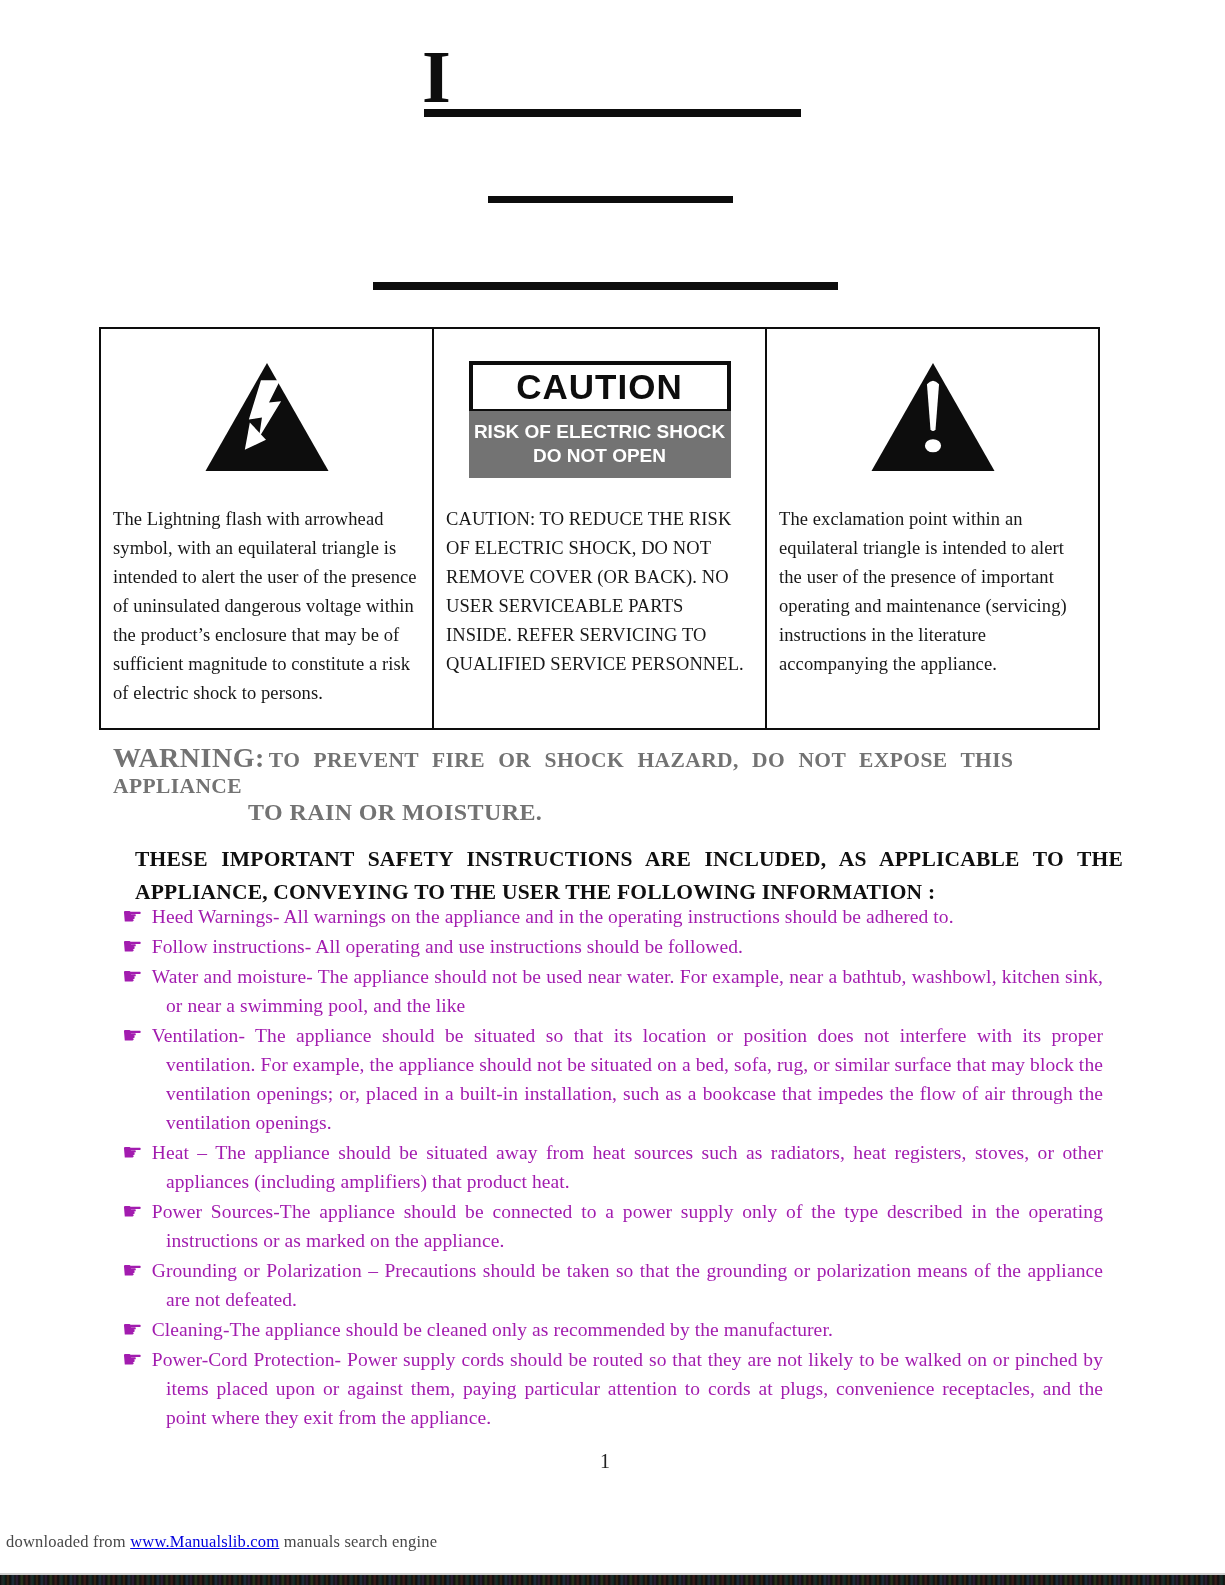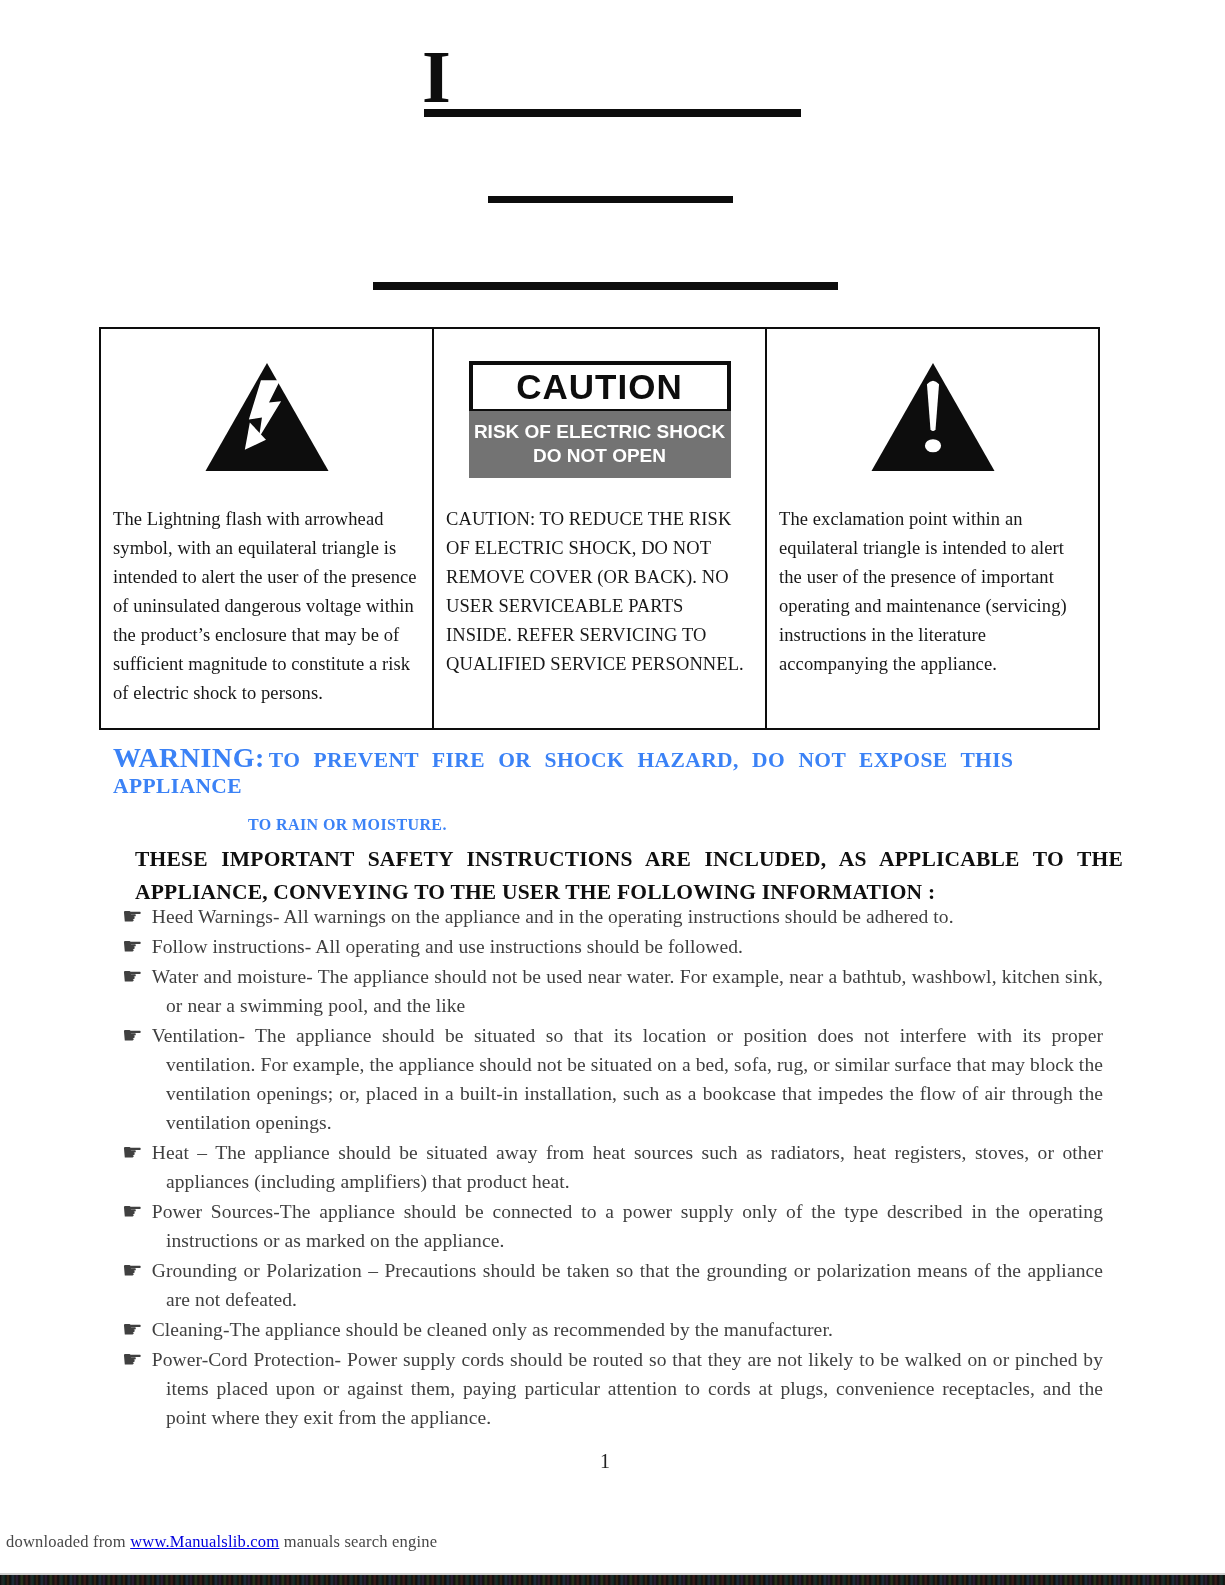--- a/index.html
+++ b/index.html
@@ -38,36 +38,36 @@
     font-size:35px;text-align:center;line-height:44px;height:44px;
     letter-spacing:1px;box-sizing:content-box;
   }
   .caution-body{
     background:#737373;color:#fff;font-family:"Liberation Sans", sans-serif;
     font-weight:bold;font-size:19px;text-align:center;line-height:24px;
     padding:9px 2px 10px 2px;margin-top:-2px;
   }
   
   .warning-para{
-    position:absolute;left:113px;top:742px;width:990px;color:#3b82f6;
+    position:absolute;left:113px;top:742px;width:990px;color:#737373;
     font-weight:bold;
   }
   .warn-label{font-size:28px;letter-spacing:0.5px;}
   .warn-line1{font-size:21.5px;word-spacing:7.5px;letter-spacing:0.4px;}
-  .warn-line2{display:inline-block;margin-left:135px;margin-top:17px;font-size:16px;letter-spacing:0.4px;}
+  .warn-line2{display:inline-block;margin-left:135px;font-size:24px;letter-spacing:0.4px;}
   
   .intro-para{
     position:absolute;left:113px;top:843px;width:988px;
     font-weight:bold;font-size:21.5px;line-height:33px;
     text-align:justify;color:#0f0f0f;letter-spacing:0.2px;margin-left:22px;
   }
   
   .inst-list{position:absolute;left:113px;top:901px;width:990px;}
   .item{
-    font-size:19.5px;line-height:29px;text-align:justify;color:#404040;
+    font-size:19.5px;line-height:29px;text-align:justify;color:#a21caf;
     padding-left:53px;text-indent:-44px;letter-spacing:0.1px;
   }
   .bullet{font-size:23px;margin-right:9px;position:relative;top:1px;}
   
   .page-num{position:absolute;left:0;top:1450px;width:1210px;text-align:center;font-size:20px;color:#222;}
   
   .footer{
     position:absolute;left:6px;top:1532px;font-size:16.5px;color:#474747;
     letter-spacing:0.2px;white-space:nowrap;
   }

